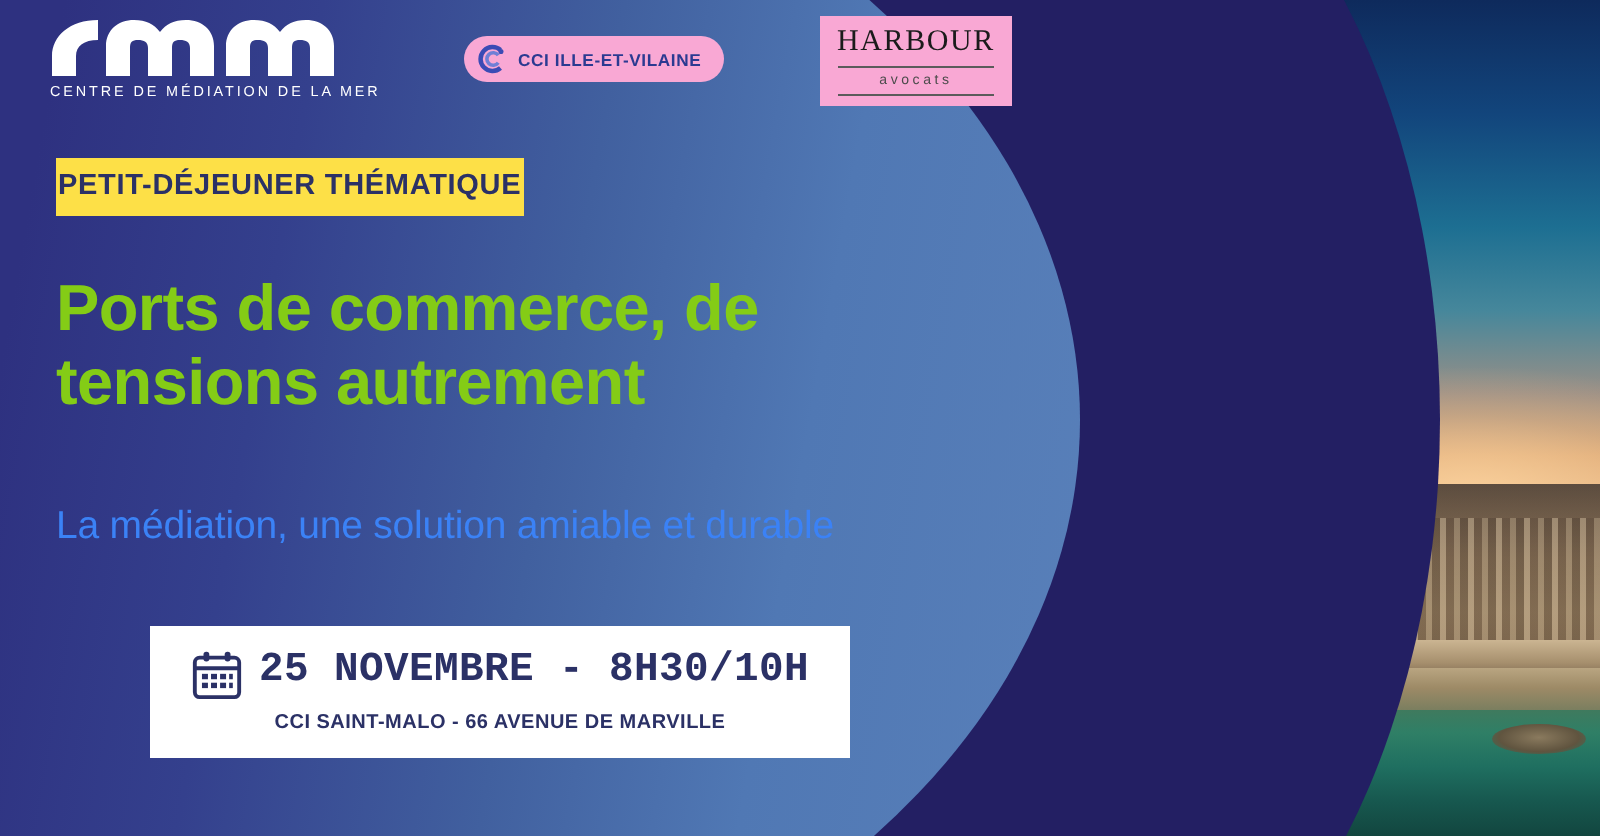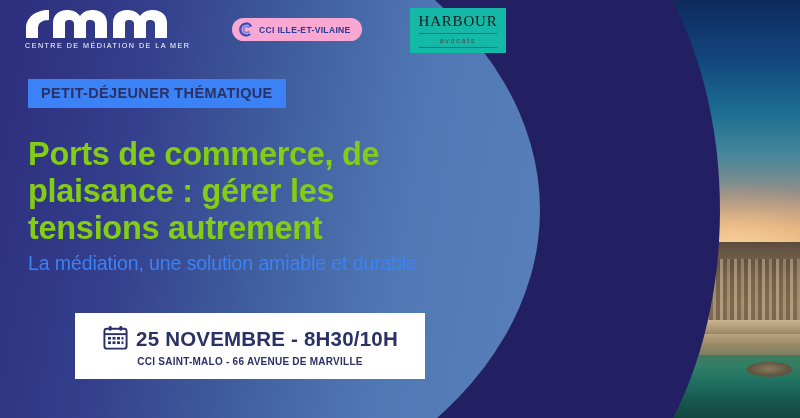--- a/index.html
+++ b/index.html
@@ -238,21 +238,21 @@
     white-space: nowrap;
   }
 
   
   .harbour-box {
     position: absolute;
     left: 410px;
     top: 8px;
     width: 96px;
     height: 45px;
-    background: #14b8a6;
+    background: #f9a8d4;
     box-sizing: border-box;
     padding: 6px 6px 5px;
     text-align: center;
   }
   .harbour-name {
     color: #1b1b1b;
     font-size: 15px;
     letter-spacing: .8px;
     line-height: 1;
     font-family: "Liberation Serif", serif;
@@ -273,22 +273,22 @@
     margin: 3px auto 0;
     width: 78px;
     border-top: 1px solid #5b5b5b;
   }
 
   
   .badge {
     position: absolute;
     left: 28px;
     top: 79px;
-    padding: 6px 13px 7px;
-    background: #3b82f6;
+    padding: 6px 1px 7px;
+    background: #fde047;
     color: #2b3166;
     font-size: 14.5px;
     font-weight: bold;
     letter-spacing: .35px;
     white-space: nowrap;
   }
 
   
   .headline {
     position: absolute;
@@ -321,23 +321,24 @@
     left: 75px;
     top: 313px;
     width: 350px;
     background: #ffffff;
     padding: 11px 14px 12px;
     box-sizing: border-box;
     text-align: center;
   }
   .date-line {
     display: flex;
-    align-items: flex-end;
+    align-items: flex-start;
     justify-content: center;
     gap: 7px;
+    font-family: Liberation Mono, monospace;
   }
   .date-main {
     color: #2b3166;
     font-size: 20.5px;
     font-weight: bold;
     letter-spacing: .2px;
     white-space: nowrap;
   }
   .date-venue {
     margin-top: 5px;
@@ -401,21 +402,20 @@
         <div class="harbour-rules"></div>
         <div class="harbour-sub">avocats</div>
         <div class="harbour-rule-bottom"></div>
       </div>
     </div>
 
     <div class="badge">PETIT-DÉJEUNER THÉMATIQUE</div>
 
     <div class="headline">
       <span>Ports de commerce, de</span>
-      <span>plaisance : gérer les</span>
       <span>tensions autrement</span>
     </div>
 
     <div class="subtitle">La médiation, une solution amiable et durable</div>
 
     <div class="date-panel">
       <div class="date-line">
         <svg class="cal-icon" width="27" height="27" viewBox="0 0 28 28">
           <rect x="2.5" y="5" width="23" height="20.5" rx="2.5" fill="none" stroke="#2b3166" stroke-width="2"></rect>
           <rect x="7" y="2" width="3" height="5" rx="1.4" fill="#2b3166"></rect>

